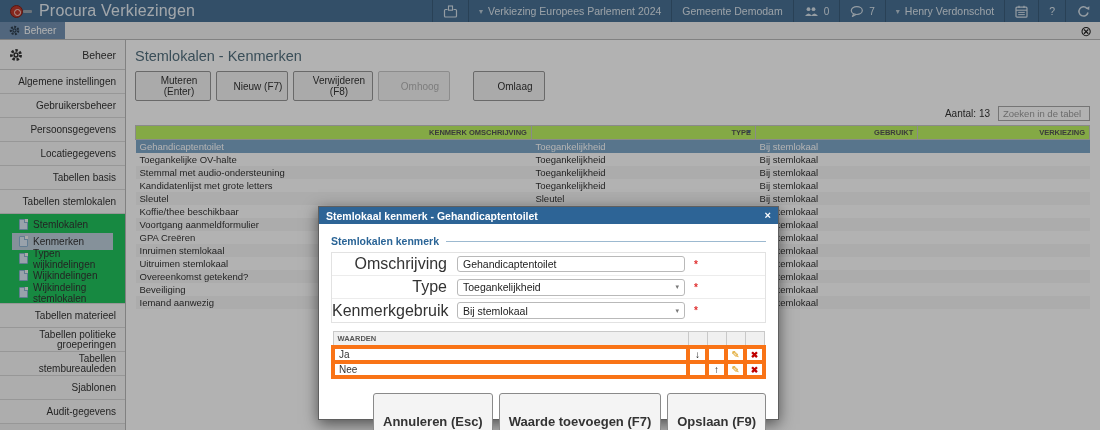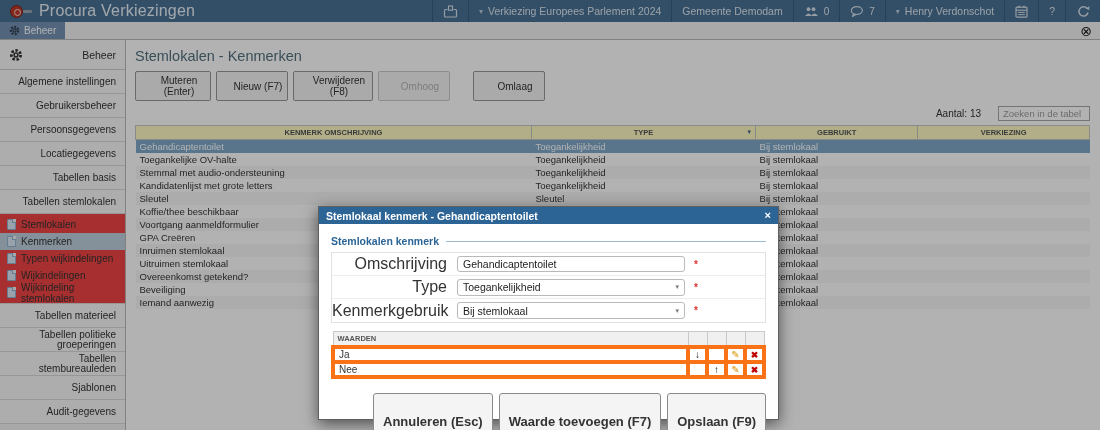--- a/index.html
+++ b/index.html
@@ -29,39 +29,39 @@
 
   
   .content { display:flex; height:390px; }
 
   
   .sidebar { width:126px; background:#f1f1f1; border-right:1px solid #b9b9b9; font-size:10.5px; flex:none; }
   .side-head { height:30px; display:flex; align-items:center; padding:0 9px; background:#f8f8f8; border-bottom:1px solid #cfcfcf; }
   .side-head .lbl { margin-left:auto; color:#333; }
   .side-item { height:24px; display:flex; align-items:center; justify-content:flex-end; padding-right:9px; background:#f8f8f8; border-bottom:1px solid #d8d8d8; color:#333; text-align:right; font-size:10px; line-height:10px; }
   .side-item.wrap { white-space:normal; }
-  .side-subs { border-bottom:1px solid #d8d8d8; padding:2px 0; background:#ef4444; }
+  .side-subs { border-bottom:1px solid #d8d8d8; padding:2px 12px; background:#22c55e; }
   .side-sub { height:17px; display:flex; align-items:center; gap:5px; padding-left:7px; font-size:10px; color:#333; }
   .side-sub.selected { background:#bfd0dd; }
   .doc-ic { width:9px; height:11px; background:#dcE9f5; border:1px solid #8fb3d1; border-radius:1px; position:relative; flex:none; }
   .doc-ic:after { content:""; position:absolute; right:-1px; top:-1px; width:3px; height:3px; background:#f1f1f1; border-left:1px solid #8fb3d1; border-bottom:1px solid #8fb3d1; }
 
   
   .main { flex:1; background:#fff; padding:8px 10px 0 9px; position:relative; }
   .page-title { font-size:14.5px; color:#53707f; margin-bottom:7px; }
   .toolbar { display:flex; gap:5px; }
   .btn { font-family:"Liberation Sans",sans-serif; font-size:10px; color:#333; background:#f4f4f4; border:1px solid #979797; border-radius:2px; padding:3px 0; text-align:center; }
   .toolbar .btn { width:72px;padding-left:12px; }
   .btn.disabled { color:#b3b3b3; border-color:#c9c9c9; background:#f4f4f4; }
-  .meta-row { display:flex; justify-content:flex-end; align-items:center; gap:17px; margin:5px 0 4px; font-size:10px; color:#333; }
+  .meta-row { display:flex; justify-content:flex-end; align-items:center; gap:8px; margin:5px 0 4px; font-size:10px; color:#333; }
   .search-input { width:92px; height:15px; border:1px solid #a8a8a8; font-size:9.5px; padding:0 4px; color:#333; background:#fff; }
   .search-input::placeholder { color:#9a9a9a; }
 
   table.grid { width:100%; border-collapse:collapse; table-layout:fixed; }
-  table.grid th { background:#fef9c3; border:1px solid #c6c6c6; border-top:1px solid #c6c6c6; font-size:7.5px; text-transform:uppercase; color:#555; text-align:center; padding:2px 4px; height:13px; position:relative; }
+  table.grid th { background:#bef264; border:1px solid #c6c6c6; border-top:1px solid #c6c6c6; font-size:7.5px; text-transform:uppercase; color:#555; text-align:right; padding:2px 4px; height:13px; position:relative; }
   table.grid td { font-size:9.5px; color:#333; padding:0 4px; height:13px; white-space:nowrap; overflow:hidden; }
   table.grid tr.alt td { background:#f6f6f6; }
   table.grid tr.sel td { background:#7fa8c9; color:#fff; }
   .sort-ic { position:absolute; right:3px; top:3px; font-size:6px; color:#4a6a85; }
 
   
   .overlay { position:absolute; left:0; top:0; right:0; bottom:0; background:rgba(0,0,0,.30); z-index:50; }
   .modal { position:absolute; left:318px; top:206px; width:461px; height:214px; background:#fff; border:1px solid #5f5f5f; box-shadow:0 4px 14px rgba(0,0,0,.55); z-index:60; }
   .modal-title { height:17px; background:#2d6496; color:#fff; display:flex; align-items:center; justify-content:space-between; padding:0 7px; font-size:10.5px; font-weight:bold; }
   .modal-close { font-size:11px; font-weight:bold; line-height:11px; }

